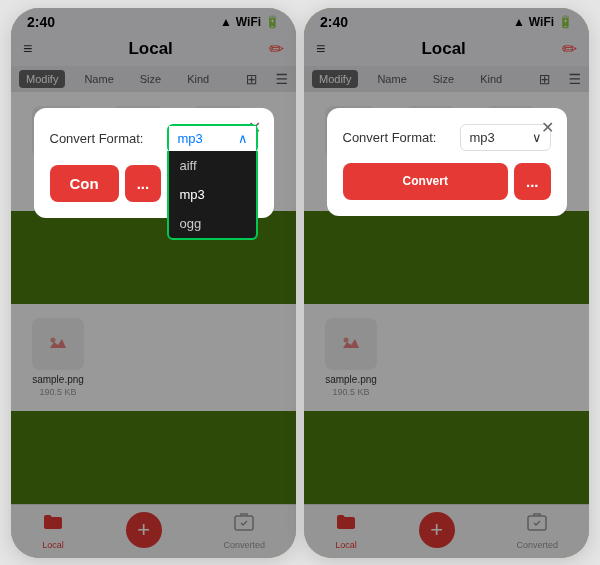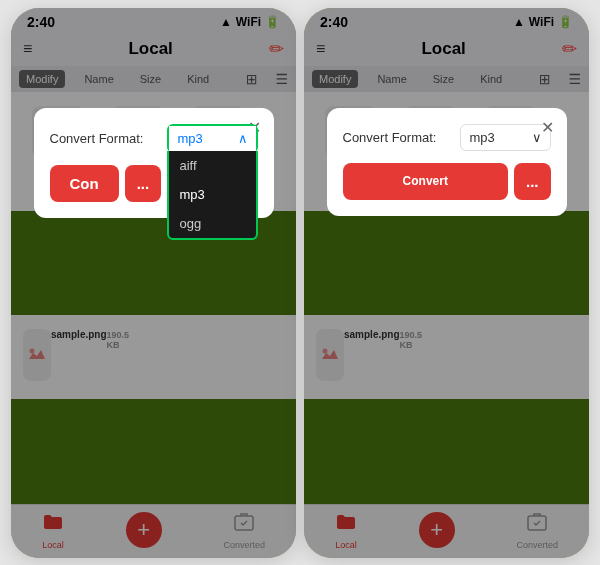--- a/index.html
+++ b/index.html
@@ -284,24 +284,23 @@
       justify-content: center;
       color: white;
       font-size: 22px;
       cursor: pointer;
     }
 
     
     .sample-file {
       width: 78px;
       display: flex;
-      flex-direction: row;
-      align-items: flex-start;
+      flex-direction: column;
+      align-items: center;
       padding: 6px 4px;
-      font-weight: bold;
     }
     .sample-icon {
       width: 52px;
       height: 52px;
       background: #f0f0f0;
       border-radius: 8px;
       display: flex;
       align-items: center;
       justify-content: center;
       margin-bottom: 4px;

